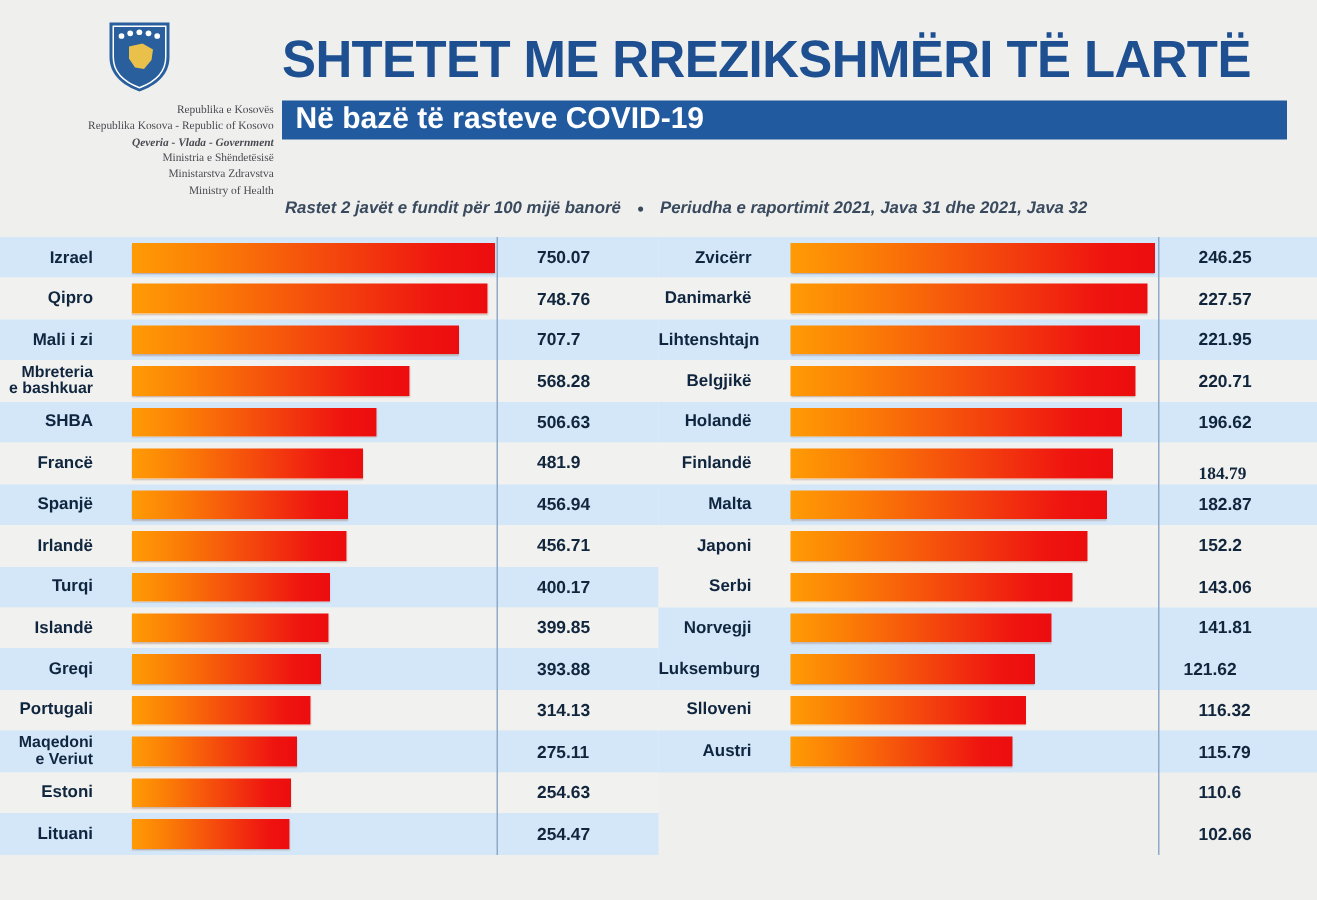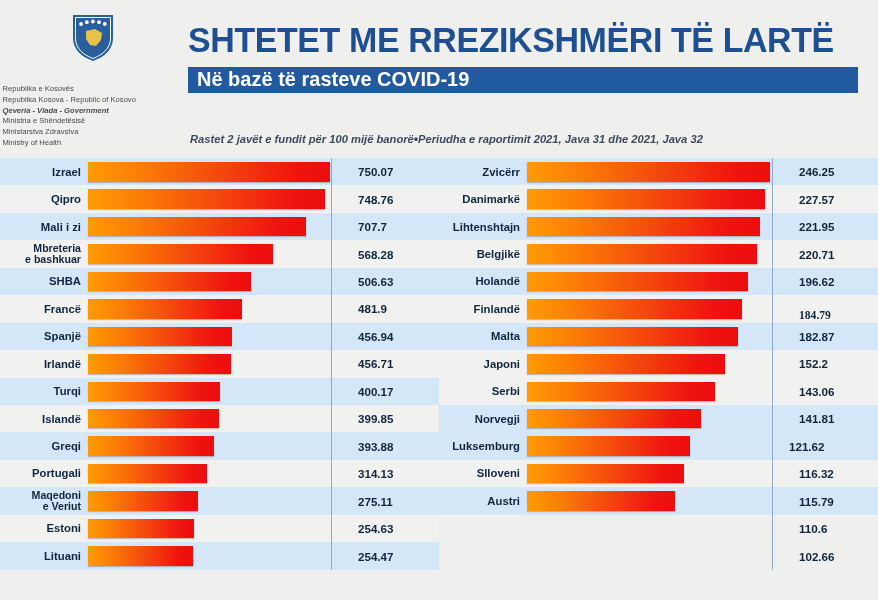--- a/index.html
+++ b/index.html
@@ -13,57 +13,57 @@
 
   
   #header { position:absolute; left:0; top:0; width:878px; height:155px; }
 
   #emblem-block {
     position:absolute; left:0; top:12px; width:185px;
     display:flex; flex-direction:column; align-items:center;
   }
   #emblem { width:44px; height:50px; display:block; }
   #ministry-lines {
-    margin-top:22px; text-align:left; color:#4a4a52;
-    font-family:Liberation Sans, sans-serif; font-size:7.6px; line-height:1.42;
+    margin-top:6px; text-align:right; color:#4a4a52;
+    font-family:Liberation Serif, serif; font-size:7.6px; line-height:1.42;
     width:180px;
   }
   #ministry-lines div { white-space:nowrap; }
   #ministry-lines .bold-italic { font-weight:bold; font-style:italic; }
 
   #title-block { position:absolute; left:188px; top:22px; width:672px; }
   #main-title {
     color:#1d4f91; font-weight:bold; font-size:35px; letter-spacing:-0.4px;
     line-height:1.05; white-space:nowrap; font-stretch:condensed;
     transform:scaleX(0.97); transform-origin:left center;
   }
   #subtitle-band {
     margin-top:8px; background:#215a9e; height:26px; width:670px;
     display:flex; align-items:center; padding-left:9px;
   }
   #subtitle-text { color:#ffffff; font-weight:bold; font-size:20px; white-space:nowrap; }
 
   #caption-row {
     position:absolute; left:190px; top:133px; width:672px;
-    display:flex; align-items:center; gap:0;
+    display:flex; align-items:center; gap:11px;
     font-style:italic; font-weight:bold; font-size:11.2px; color:#3a4a5e;
     white-space:nowrap;
   }
   #caption-bullet { font-size:12px; line-height:1; color:#3a4a5e; }
 
   
   #chart { position:absolute; left:0; top:158px; width:878px; height:412px; display:flex; }
   .column { position:relative; width:439px; height:412px; }
 
   .row { position:relative; height:27.45px; width:100%; display:flex; align-items:center; }
   .row.odd  { background:#d3e7f9; }
   .row.even { background:#f1f1ef; }
 
   .row-label {
-    width:88px; flex:0 0 88px; text-align:right; padding-right:7px;
+    width:88px; flex:0 0 88px; text-align:right; padding-right:26px;
     color:#10263f; font-weight:bold; font-size:11.3px; line-height:1.08;
   }
   .row-label.two-line { font-size:10.6px; }
 
   .bar-area { position:relative; flex:1 1 auto; height:100%; }
   .bar {
     position:absolute; left:0; top:4px; height:19.5px;
     background:linear-gradient(to right,#ff9b05 0%, #fb7d06 22%, #f4470d 55%, #ef1410 86%, #ec0d0e 100%);
     box-shadow:0 1px 1px rgba(120,40,10,.28);
   }

